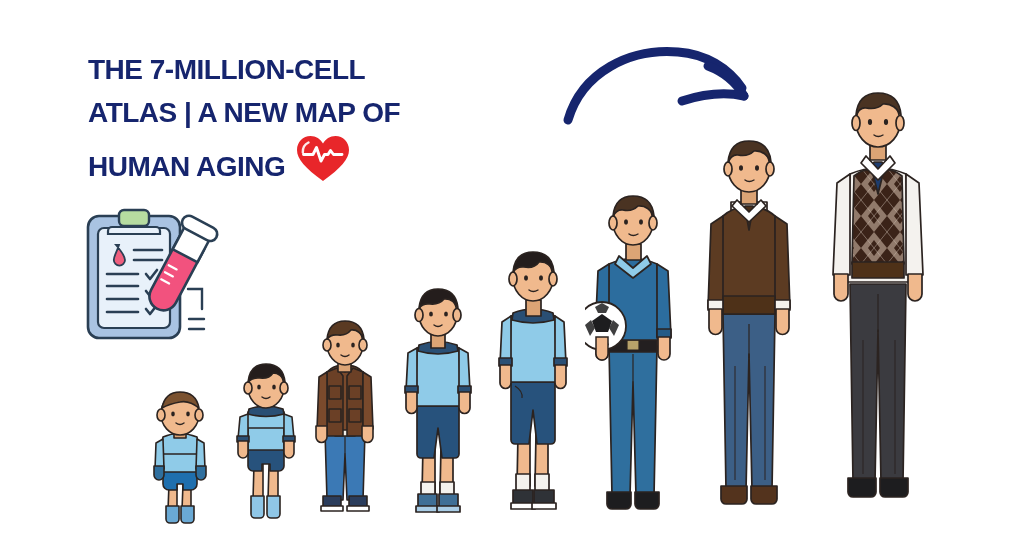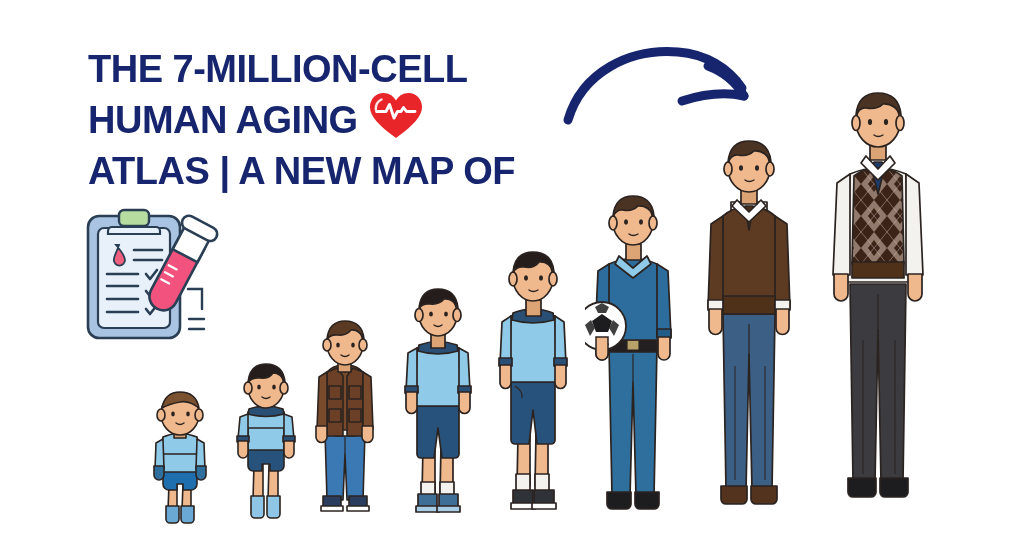--- a/index.html
+++ b/index.html
@@ -20,21 +20,21 @@
 
   
   #headline {
     position: absolute;
     left: 88px;
     top: 48px;
     width: 560px;
     color: #16256e;
     font-family: "Liberation Sans", sans-serif;
     font-weight: 700;
-    font-size: 38px;
+    font-size: 28px;
     line-height: 43px;
     letter-spacing: -0.5px;
     text-transform: uppercase;
   }
   #headline .hl-line { display: block; white-space: nowrap; }
   #headline .hl-line-3 { position: relative; }
   .heart-wrap {
     display: inline-block;
     vertical-align: -8px;
     margin-left: 10px;
@@ -49,26 +49,26 @@
   
   .figure { position: absolute; bottom: 8px; }
 </style>
 </head>
 <body>
 
 <div id="stage">
 
   <div id="headline">
     <span class="hl-line hl-line-1">THE 7-MILLION-CELL</span>
+    <span class="hl-line hl-line-2">ATLAS | A NEW MAP OF</span>
     <span class="hl-line hl-line-3"><span>HUMAN AGING</span><span class="heart-wrap"><svg width="56" height="50" viewBox="0 0 56 50">
             <path d="M28 47 C10 34 2 25 2 16 C2 8 8 2 15.5 2 C21 2 25.5 5 28 9.5 C30.5 5 35 2 40.5 2 C48 2 54 8 54 16 C54 25 46 34 28 47 Z" fill="#e8262a"></path>
             <path d="M13.5 8.5 C9.5 10.5 7.5 14 7.8 18.5" stroke="#ffffff" stroke-width="2.4" fill="none" stroke-linecap="round" opacity="0.9"></path>
             <path d="M8.5 20.5 H18 L21.5 13.5 L26 27 L29.5 20.5 H33 L35.5 16.5 L38.5 20.5 H47" stroke="#ffffff" stroke-width="2.9" fill="none" stroke-linecap="round" stroke-linejoin="round"></path>
           </svg></span></span>
-    <span class="hl-line hl-line-2">ATLAS | A NEW MAP OF</span>
   </div>
 
   <div id="arrow">
     <svg width="210" height="90" viewBox="0 0 210 90">
       <path d="M8 82 C22 34 70 10 118 14 C146 16 168 30 182 50" stroke="#16256e" stroke-width="9" fill="none" stroke-linecap="round"></path>
       <path d="M148 28 C164 34 176 44 184 58" stroke="#16256e" stroke-width="9" fill="none" stroke-linecap="round"></path>
       <path d="M122 63 C144 56 166 54 184 58" stroke="#16256e" stroke-width="9" fill="none" stroke-linecap="round"></path>
     </svg>
   </div>
 

